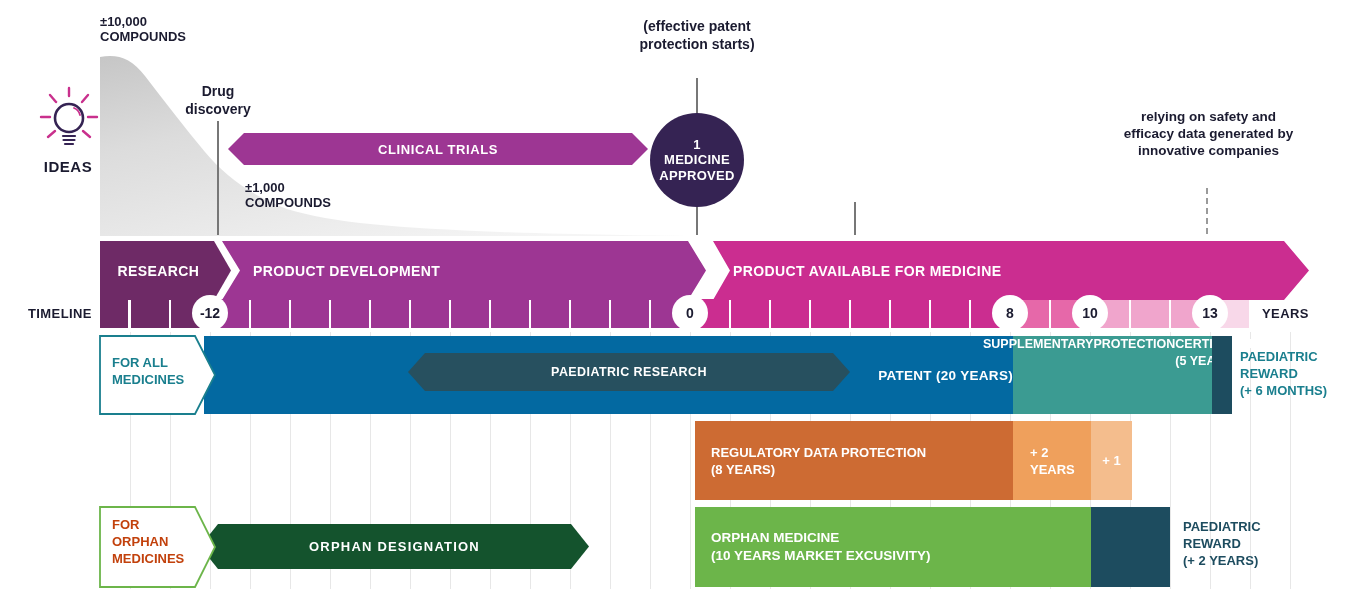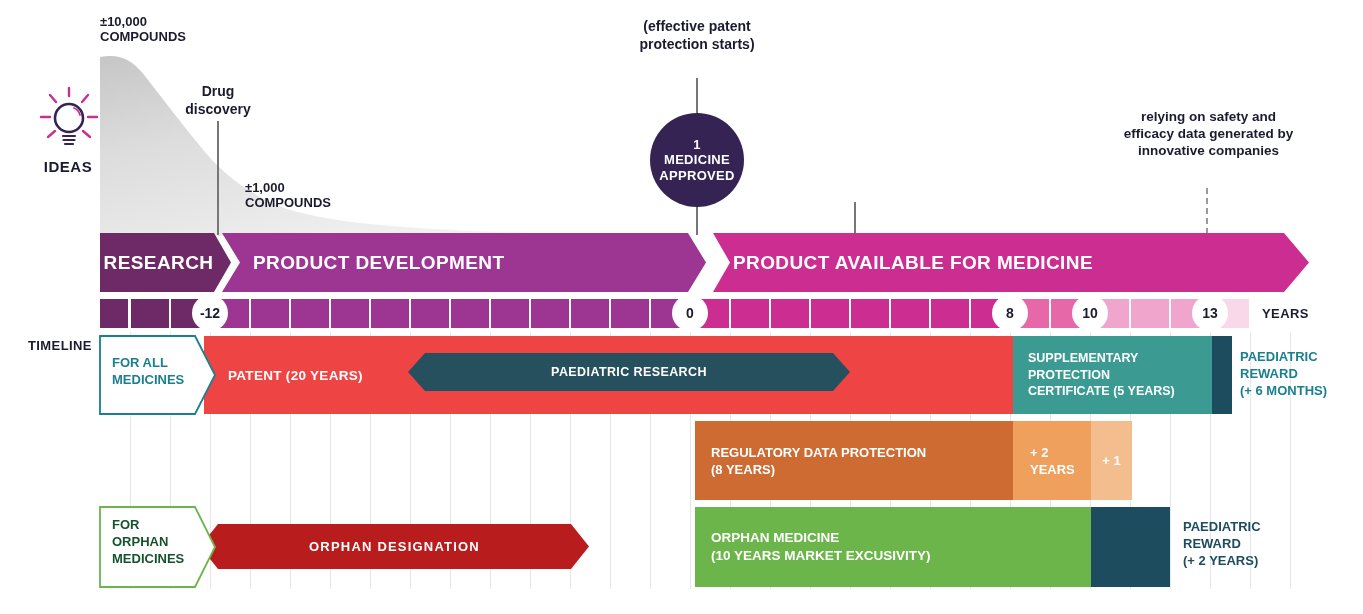--- a/index.html
+++ b/index.html
@@ -26,63 +26,63 @@
               display:flex;flex-direction:column;align-items:center;justify-content:center;
               font-size:13px;line-height:15.5px;text-align:center;letter-spacing:.3px;z-index:4;}
   #upd-box{left:768px;top:121px;width:174px;height:81px;background:#1f5f74;
            display:flex;flex-direction:column;align-items:center;justify-content:center;
            font-size:13px;line-height:17px;text-align:center;}
   #upd-line{left:854px;top:202px;width:1.5px;height:33px;background:#777;}
   #generics{left:1090px;top:108px;width:237px;text-align:center;font-size:13.5px;line-height:17px;}
   #gen-line{left:1206px;top:188px;width:0;height:46px;border-left:2px dashed #9a9a9a;}
 
   
-  .stage{top:233px;height:59px;display:flex;align-items:center;font-size:19px;letter-spacing:.4px;z-index:2;}
+  .stage{top:241px;height:59px;display:flex;align-items:center;font-size:14px;letter-spacing:.4px;z-index:2;}
   #st-research{left:100px;width:131px;background:#6e2a66;
       clip-path:polygon(0 0,114px 0,131px 50%,114px 100%,0 100%);justify-content:center;padding-right:14px;box-sizing:border-box;}
   #st-dev{left:222px;width:484px;background:#9d3693;
       clip-path:polygon(0 0,466px 0,484px 50%,466px 100%,0 100%,18px 50%);padding-left:31px;box-sizing:border-box;}
   #st-avail{left:713px;width:596px;background:#cb2d90;
       clip-path:polygon(0 0,571px 0,596px 50%,571px 100%,0 100%,17px 50%);padding-left:20px;box-sizing:border-box;}
 
   
-  #tl-label{left:28px;top:306px;font-size:13px;letter-spacing:.4px;margin-top:32px;}
+  #tl-label{left:28px;top:306px;font-size:13px;letter-spacing:.4px;}
   #years-label{left:1262px;top:306px;font-size:13px;letter-spacing:.4px;}
   .tl-cell{position:absolute;top:299px;height:29px;}
   .tl-marker{position:absolute;top:295px;width:36px;height:36px;border-radius:50%;background:#fff;
              display:flex;align-items:center;justify-content:center;font-size:14px;color:#1b1b30;
              font-weight:bold;z-index:3;}
 
   
   .tagshape{z-index:3;}
   #tag-all-text{left:112px;top:354px;font-size:13px;line-height:17px;color:#1a7f8e;z-index:4;}
-  #patent{left:204px;top:336px;width:809px;background:#ef4444;height:78px;
-          display:flex;align-items:center;padding-left:24px;box-sizing:border-box;font-size:13.5px;letter-spacing:.3px;}
+  #patent{left:204px;top:336px;width:809px;background:#0369a1;height:78px;
+          display:flex;align-items:center;padding-left:24px;box-sizing:border-box;font-size:13.5px;letter-spacing:.3px;justify-content:flex-end;}
   #paed-research{left:408px;top:353px;width:442px;height:38px;background:#27505f;
           clip-path:polygon(17px 0,425px 0,442px 50%,425px 100%,17px 100%,0 50%);
           display:flex;align-items:center;justify-content:center;font-size:12.5px;letter-spacing:.4px;}
   #spc{left:1013px;top:336px;width:199px;height:78px;background:#3b9b92;
-       display:flex;flex-direction:column;justify-content:center;padding-left:15px;box-sizing:border-box;
+       display:flex;flex-direction:row;justify-content:center;padding-left:15px;box-sizing:border-box;
        font-size:12.5px;line-height:16.5px;}
   #spc-block{left:1212px;top:336px;width:20px;height:78px;background:#1d4c5f;}
   #reward6{left:1240px;top:348px;font-size:13px;line-height:17px;color:#1a7f8e;}
 
   
   #rdp{left:695px;top:421px;width:318px;height:79px;background:#cd6b33;
        display:flex;flex-direction:column;justify-content:center;padding-left:16px;box-sizing:border-box;
        font-size:13px;line-height:17px;}
   #plus2{left:1013px;top:421px;width:78px;height:79px;background:#efa05c;
        display:flex;flex-direction:column;justify-content:center;padding-left:17px;box-sizing:border-box;
        font-size:13px;line-height:17px;}
   #plus1{left:1091px;top:421px;width:41px;height:79px;background:#f4bd8d;
        display:flex;align-items:center;justify-content:center;font-size:13px;}
 
   
-  #tag-orphan-text{left:112px;top:516px;font-size:13px;line-height:17px;color:#14532d;z-index:4;}
-  #designation{left:200px;top:524px;width:389px;height:45px;background:#b91c1c;
+  #tag-orphan-text{left:112px;top:516px;font-size:13px;line-height:17px;color:#c2410c;z-index:4;}
+  #designation{left:200px;top:524px;width:389px;height:45px;background:#14532d;
        clip-path:polygon(18px 0,371px 0,389px 50%,371px 100%,18px 100%,0 50%);
        display:flex;align-items:center;justify-content:center;font-size:13px;letter-spacing:1.2px;}
   #orphan-block{left:695px;top:507px;width:396px;height:80px;background:#6cb54a;
        display:flex;flex-direction:column;justify-content:center;padding-left:16px;box-sizing:border-box;
        font-size:13.5px;line-height:18px;}
   #orphan-navy{left:1091px;top:507px;width:79px;height:80px;background:#1d4c5f;}
   #reward2{left:1183px;top:518px;font-size:13px;line-height:17px;color:#1d4c5f;}
 </style>
 </head>
 <body>
@@ -158,20 +158,23 @@
     <div>COMPOUNDS</div>
   </div>
   <div id="drug-discovery" class="abs ink">
     <div>Drug</div>
     <div>discovery</div>
   </div>
   <div id="drug-line" class="abs"></div>
   <div id="compounds1k" class="abs ink">
     <div>±1,000</div>
     <div>COMPOUNDS</div>
+  </div>
+  <div id="clinical" class="abs wtxt">
+    <span>CLINICAL TRIALS</span>
   </div>
   <div id="mauth" class="abs ink">
     <div>(effective patent</div>
     <div>protection starts)</div>
   </div>
   <div id="mauth-line" class="abs"></div>
   <div id="med-circle" class="abs wtxt">
     <div>1</div>
     <div>MEDICINE</div>
     <div>APPROVED</div>

